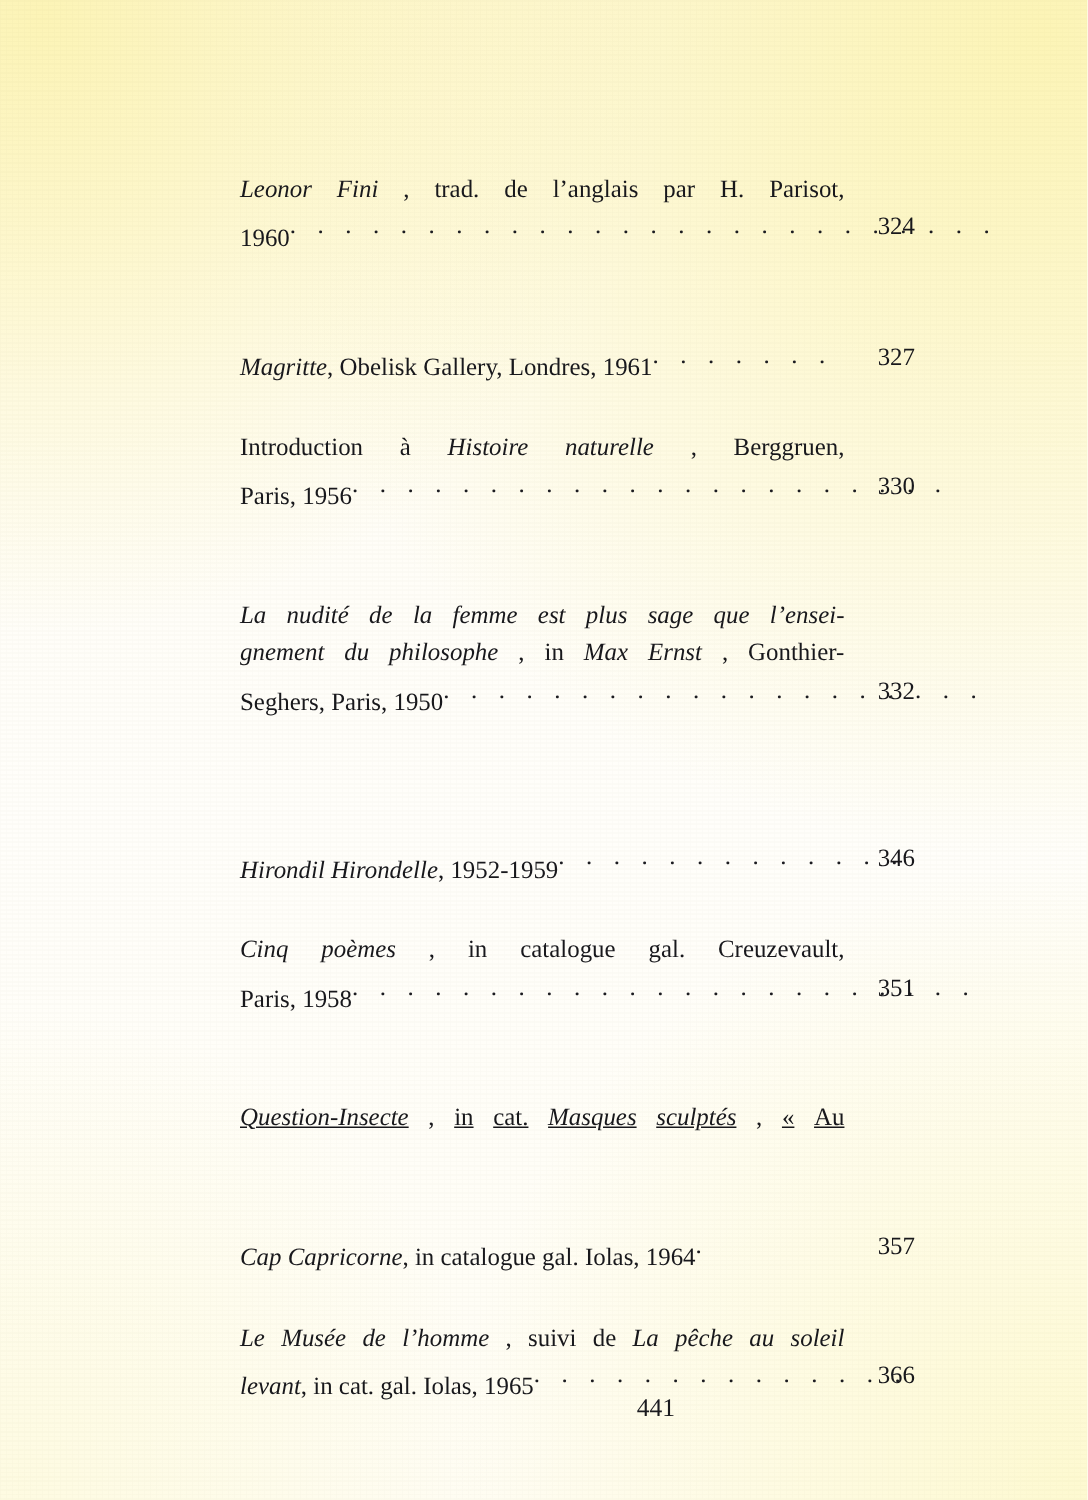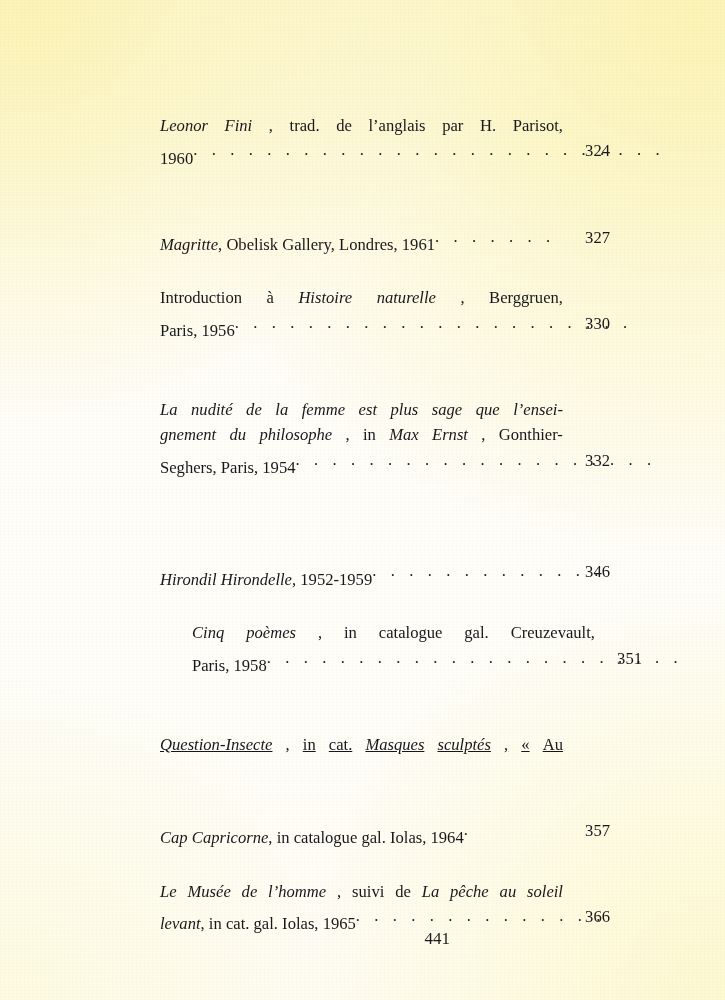--- a/index.html
+++ b/index.html
@@ -187,26 +187,26 @@
               <span class="ital">du</span>
               <span class="ital">philosophe</span>
               <span>,</span>
               <span>in</span>
               <span class="ital">Max</span>
               <span class="ital">Ernst</span>
               <span>,</span>
               <span>Gonthier-</span>
             </span>
           </div>
-          <div class="line"><span class="text"><span>Seghers, Paris, 1954</span></span><span class="leader">. . . . . . . . . . . . . . . . . . . .</span><span class="pageno">332</span></div>
+          <div class="line"><span class="text"><span>Seghers, Paris, 1950</span></span><span class="leader">. . . . . . . . . . . . . . . . . . . .</span><span class="pageno">332</span></div>
         </div>
         <div class="entry entries" style="top: 336.2px;">
           <div class="line"><span class="text"><i>Hirondil Hirondelle</i><span>, 1952-1959</span></span><span class="leader">. . . . . . . . . . . . .</span><span class="pageno">346</span></div>
         </div>
-        <div class="entry entries" style="top: 366.6px; margin-left: 32px;">
+        <div class="entry entries" style="top: 366.6px;">
           <div class="line justify">
             <span class="text">
               <span class="ital">Cinq</span>
               <span class="ital">poèmes</span>
               <span>,</span>
               <span>in</span>
               <span>catalogue</span>
               <span>gal.</span>
               <span>Creuzevault,</span>
             </span>

